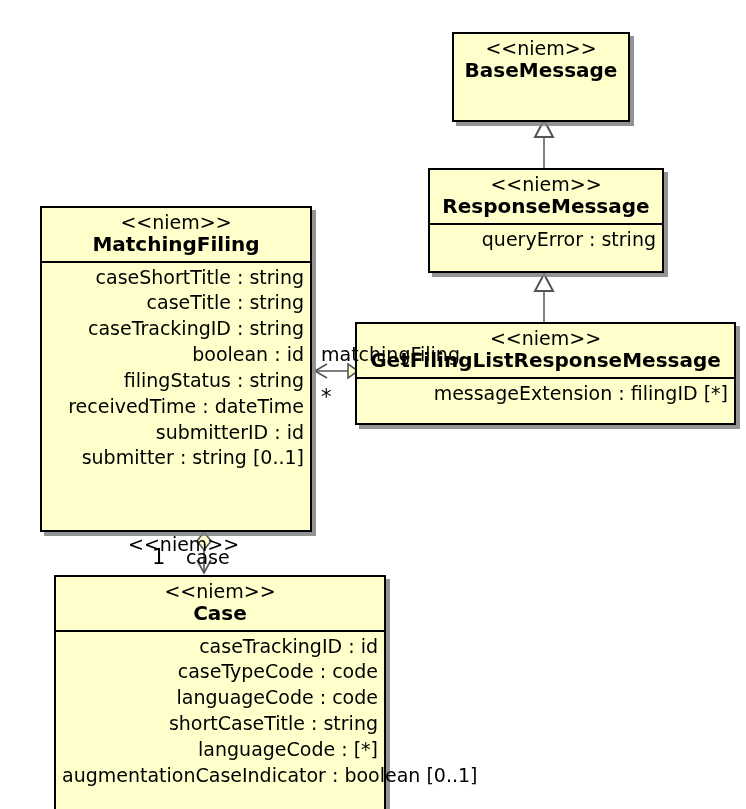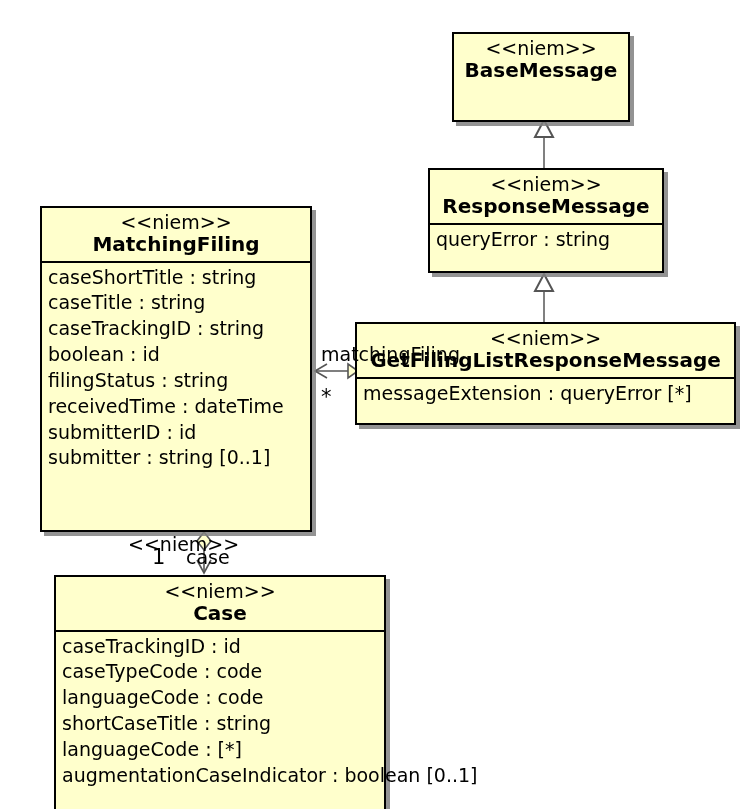--- a/index.html
+++ b/index.html
@@ -36,20 +36,21 @@
   .cls-name{
     font-size:20px;
     font-weight:bold;
     color:#000;
     white-space:nowrap;
   }
   .cls-name.abstract{}
   .uml-sep{height:0;border-top:2px solid #000;}
   .uml-attrs{
     padding:2px 0 3px 0;
+    text-align:right;
   }
   .attr{
     font-size:19px;
     color:#000;
     padding:0 6px 0 6px;
     line-height:1.36;
     white-space:nowrap;
   }
 
   
@@ -123,21 +124,21 @@
     </div>
   </div>
 
   <div class="uml-class" style="left:355px;top:322px;width:381px;height:103px;">
     <div class="uml-head">
       <div class="stereotype">&lt;&lt;niem&gt;&gt;</div>
       <div class="cls-name">GetFilingListResponseMessage</div>
     </div>
     <div class="uml-sep"></div>
     <div class="uml-attrs">
-      <div class="attr">messageExtension : queryError [*]</div>
+      <div class="attr">messageExtension : filingID [*]</div>
     </div>
   </div>
 
   <div class="uml-class" style="left:40px;top:206px;width:272px;height:326px;">
     <div class="uml-head">
       <div class="stereotype">&lt;&lt;niem&gt;&gt;</div>
       <div class="cls-name">MatchingFiling</div>
     </div>
     <div class="uml-sep"></div>
     <div class="uml-attrs">

